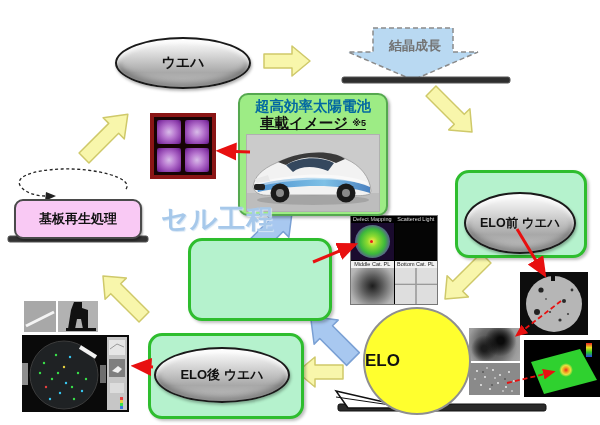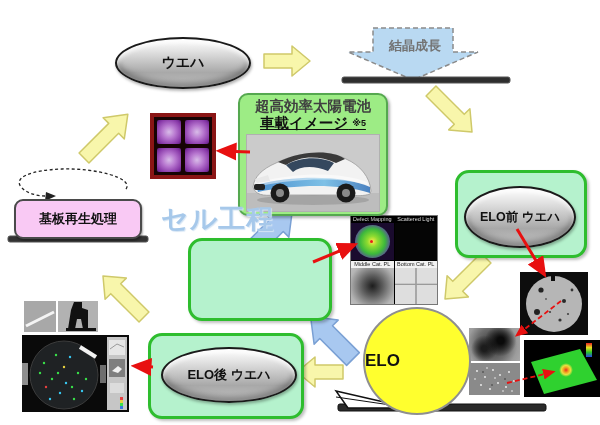--- a/index.html
+++ b/index.html
@@ -20,36 +20,36 @@
   #title-cell{left:161px;top:201px;font-size:27px;font-weight:bold;letter-spacing:1px;
     color:#a6c8ea;text-shadow:1px 1px 1px #d4e4f4;z-index:4;}
 
   
   .m-ellipse{border:2px solid #1a1a1a;border-radius:50%;
     background:linear-gradient(180deg,#ffffff 0%,#e2e2e2 25%,#a8a8a8 70%,#c6c6c6 100%);
     box-shadow:inset 0 3px 4px rgba(255,255,255,.9), inset 0 -4px 6px rgba(0,0,0,.35), 1px 2px 3px rgba(0,0,0,.3);
     display:flex;align-items:center;justify-content:center;
     font-weight:bold;color:#111;text-align:center;}
   #wafer-ellipse{left:115px;top:37px;width:132px;height:48px;font-size:14px;}
-  #elo-pre-ellipse{left:464px;top:186px;width:108px;height:58px;font-size:12.5px;justify-content:center;}
+  #elo-pre-ellipse{left:464px;top:192px;width:108px;height:58px;font-size:12.5px;justify-content:center;}
   #elo-film-ellipse{left:197px;top:251px;width:120px;height:51px;font-size:13px;}
-  #elo-post-ellipse{left:161px;top:347px;width:132px;height:52px;font-size:13px;}
+  #elo-post-ellipse{left:154px;top:347px;width:132px;height:52px;font-size:13px;}
 
   
   .gbox{background:#b5f2cd;border:3px solid #2ebd2e;border-radius:14px;
     box-shadow:2px 2px 3px rgba(0,0,0,.25);}
   #elo-pre-box{left:455px;top:170px;width:126px;height:82px;}
   #elo-film-box{left:188px;top:238px;width:138px;height:77px;}
   #elo-post-box{left:148px;top:333px;width:150px;height:80px;}
 
   
   #car-box{left:238px;top:93px;width:146px;height:119px;background:#9dec85;
     border:2px solid #55a84f;border-radius:10px;box-shadow:2px 2px 3px rgba(0,0,0,.3);
     text-align:center;}
-  #car-box .t1{font-size:14.5px;font-weight:bold;color:#404040;margin-top:3px;line-height:17px;}
+  #car-box .t1{font-size:14.5px;font-weight:bold;color:#0369a1;margin-top:3px;line-height:17px;}
   #car-box .t2{font-size:14.5px;font-weight:bold;color:#111;line-height:16px;text-decoration:underline;}
   #car-box .note{font-size:9px;font-weight:bold;vertical-align:2px;}
   #car-photo{margin:3px auto 0 auto;width:132px;height:76px;background:#c9c9c9;
     border:1px solid #b0b0b0;}
 
   
   #regen-box{left:14px;top:199px;width:124px;height:36px;background:#f9c9f4;
     border:2px solid #4a4a4a;border-radius:9px;display:flex;align-items:center;justify-content:center;
     font-size:13px;font-weight:bold;color:#111;box-shadow:1px 2px 2px rgba(0,0,0,.3);text-align:right;}
 

